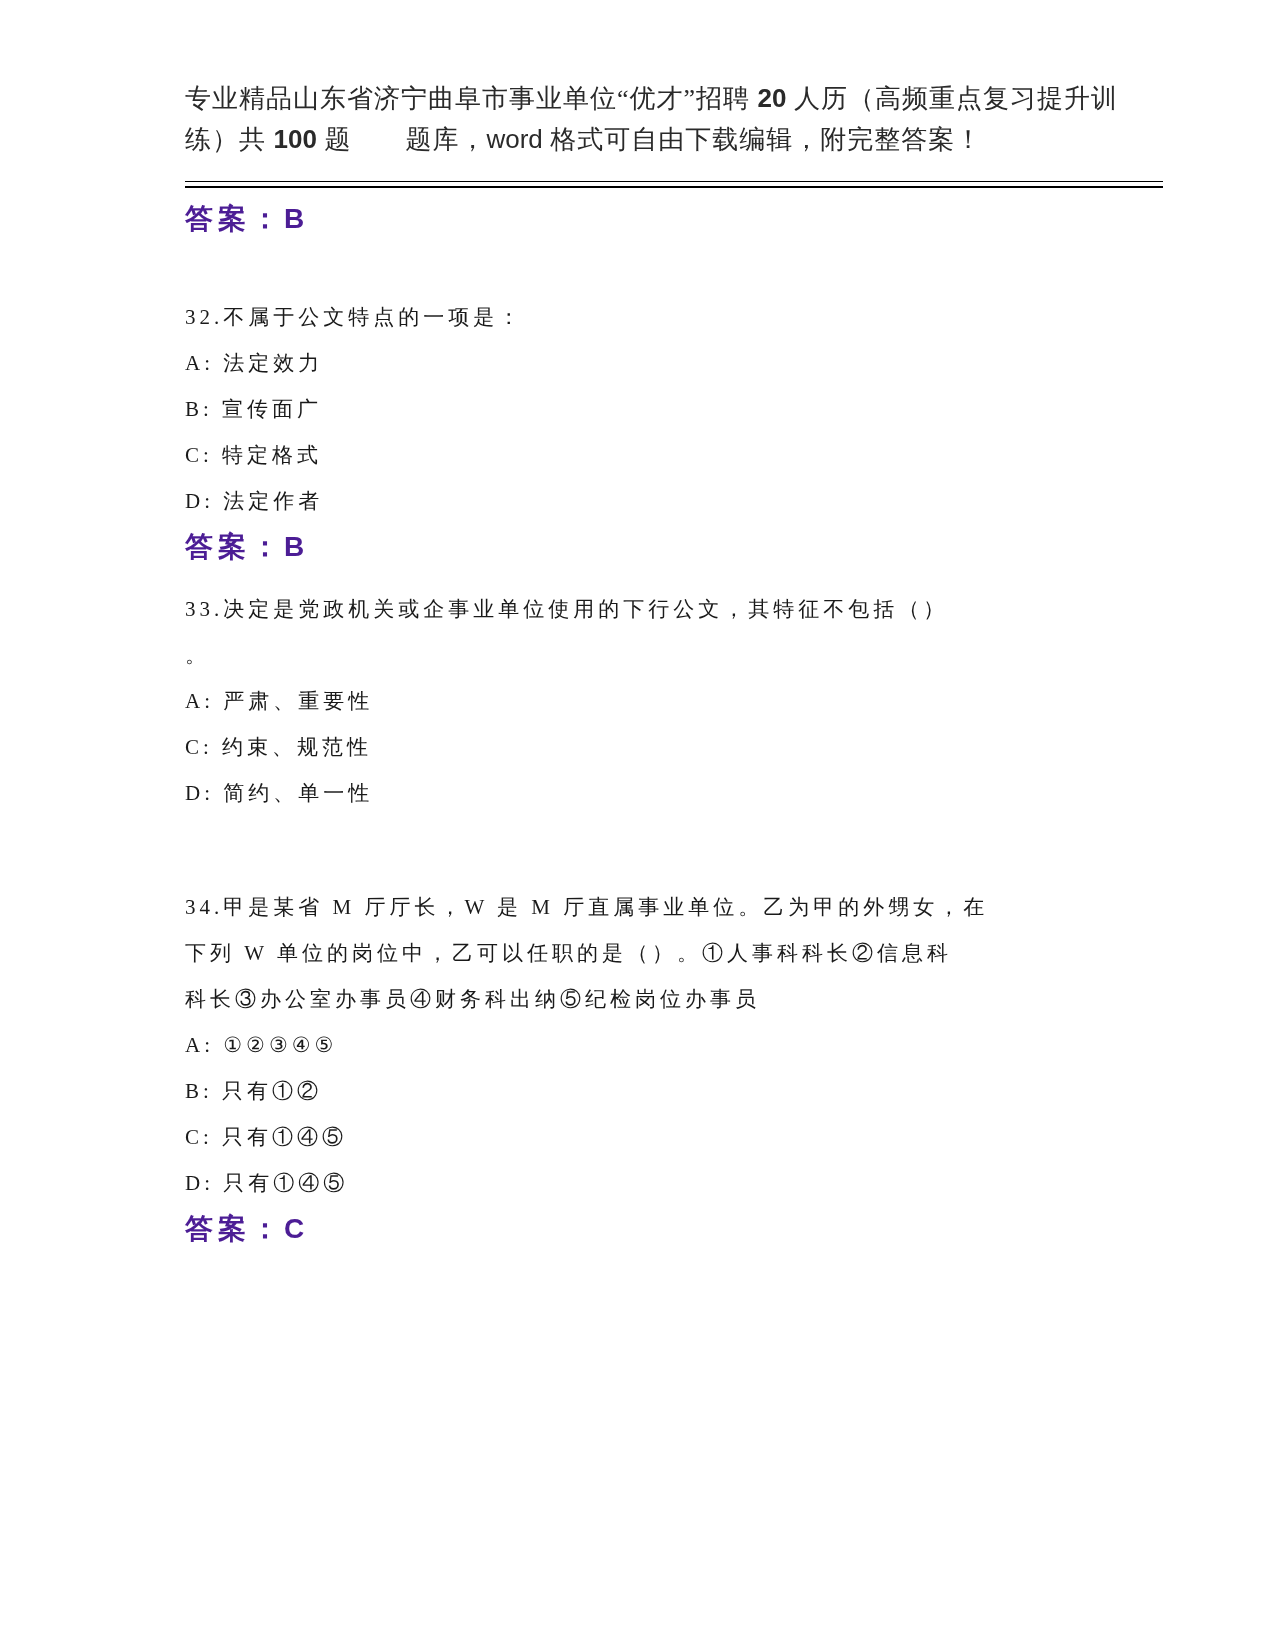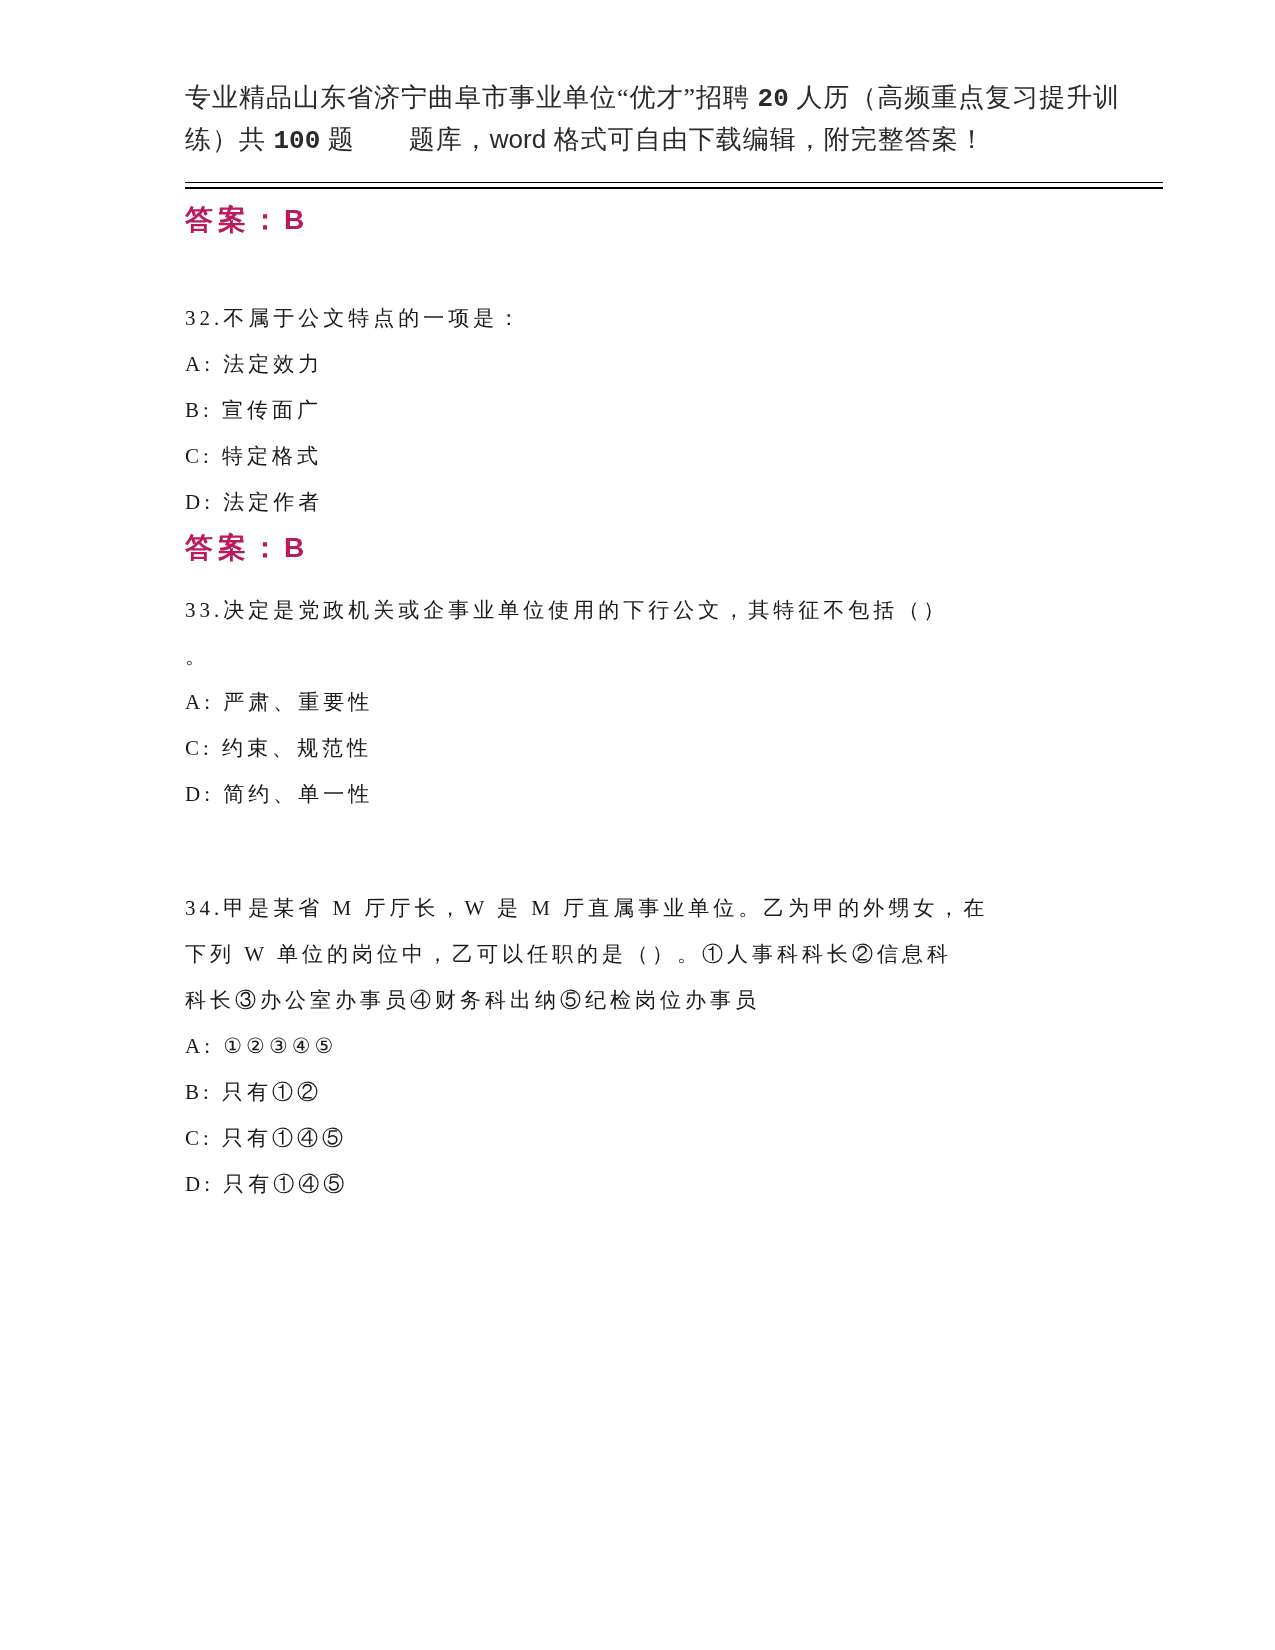--- a/index.html
+++ b/index.html
@@ -22,21 +22,21 @@
   }
   
   .h-line {
     font-size: 26px;
     line-height: 40px;
     letter-spacing: 1px;
     white-space: nowrap;
     color: #2a2a2a;
   }
   .h-line .num {
-    font-family: Liberation Mono, monospace;
+    font-family: Liberation Sans, sans-serif;
     font-weight: 700;
     letter-spacing: 0;
   }
   .h-line .latin {
     font-family: "Liberation Sans", "DejaVu Sans", sans-serif;
     letter-spacing: 0;
   }
   .header-rule {
     margin-top: 21px;
     width: 978px;
@@ -52,21 +52,21 @@
     white-space: nowrap;
     color: #1a1a1a;
   }
   .ans {
     font-family: "Liberation Sans", "DejaVu Sans", sans-serif;
     font-weight: 700;
     font-size: 28px;
     line-height: 46px;
     letter-spacing: 5px;
     white-space: nowrap;
-    color: #be185d;
+    color: #4c1d95;
   }
   .first-ans { margin-top: 8px; }
   .q32 { margin-top: 52px; }
   .q33 { margin-top: 16px; }
   .q34 { margin-top: 68px; }
 </style>
 </head>
 <body>
 
 <div class="page">
@@ -97,15 +97,16 @@
   </section>
 
   <section class="q q34">
     <div class="qline">34.甲是某省 M 厅厅长，W 是 M 厅直属事业单位。乙为甲的外甥女，在</div>
     <div class="qline">下列 W 单位的岗位中，乙可以任职的是（）。①人事科科长②信息科</div>
     <div class="qline">科长③办公室办事员④财务科出纳⑤纪检岗位办事员</div>
     <div class="qline">A: ①②③④⑤</div>
     <div class="qline">B: 只有①②</div>
     <div class="qline">C: 只有①④⑤</div>
     <div class="qline">D: 只有①④⑤</div>
+    <div class="ans">答案：C</div>
   </section>
 
 </div>
 
 </body></html>

